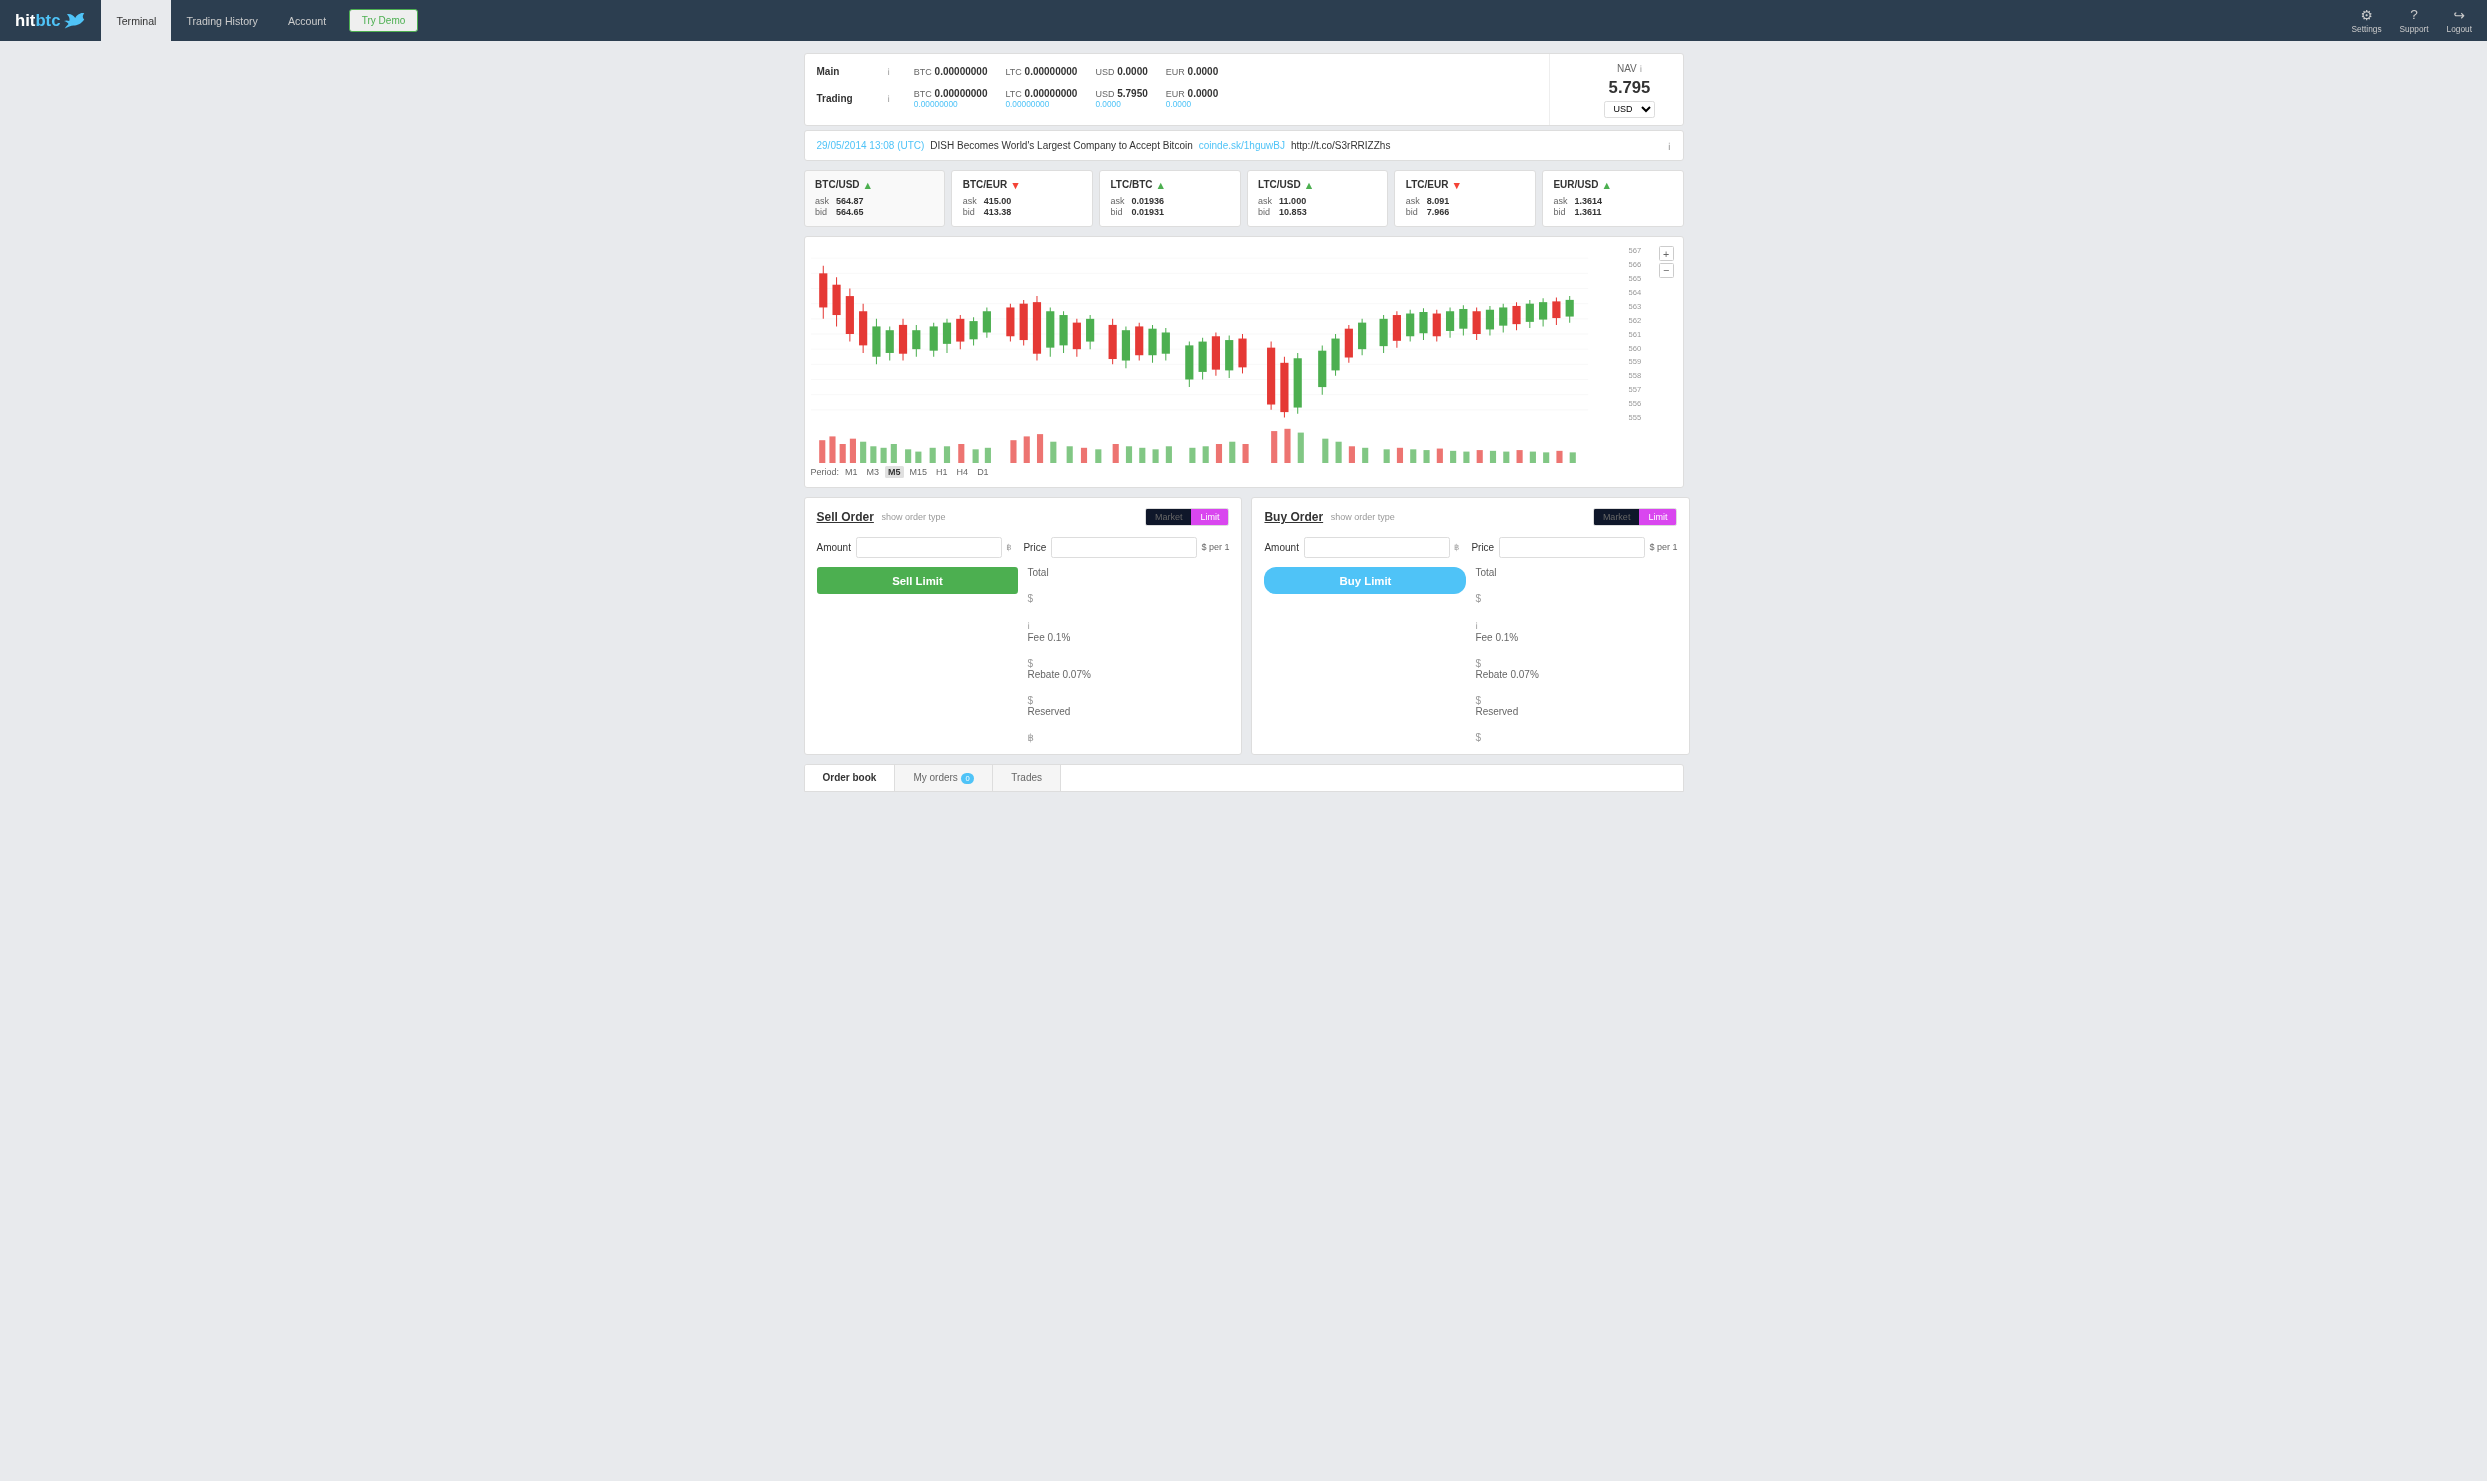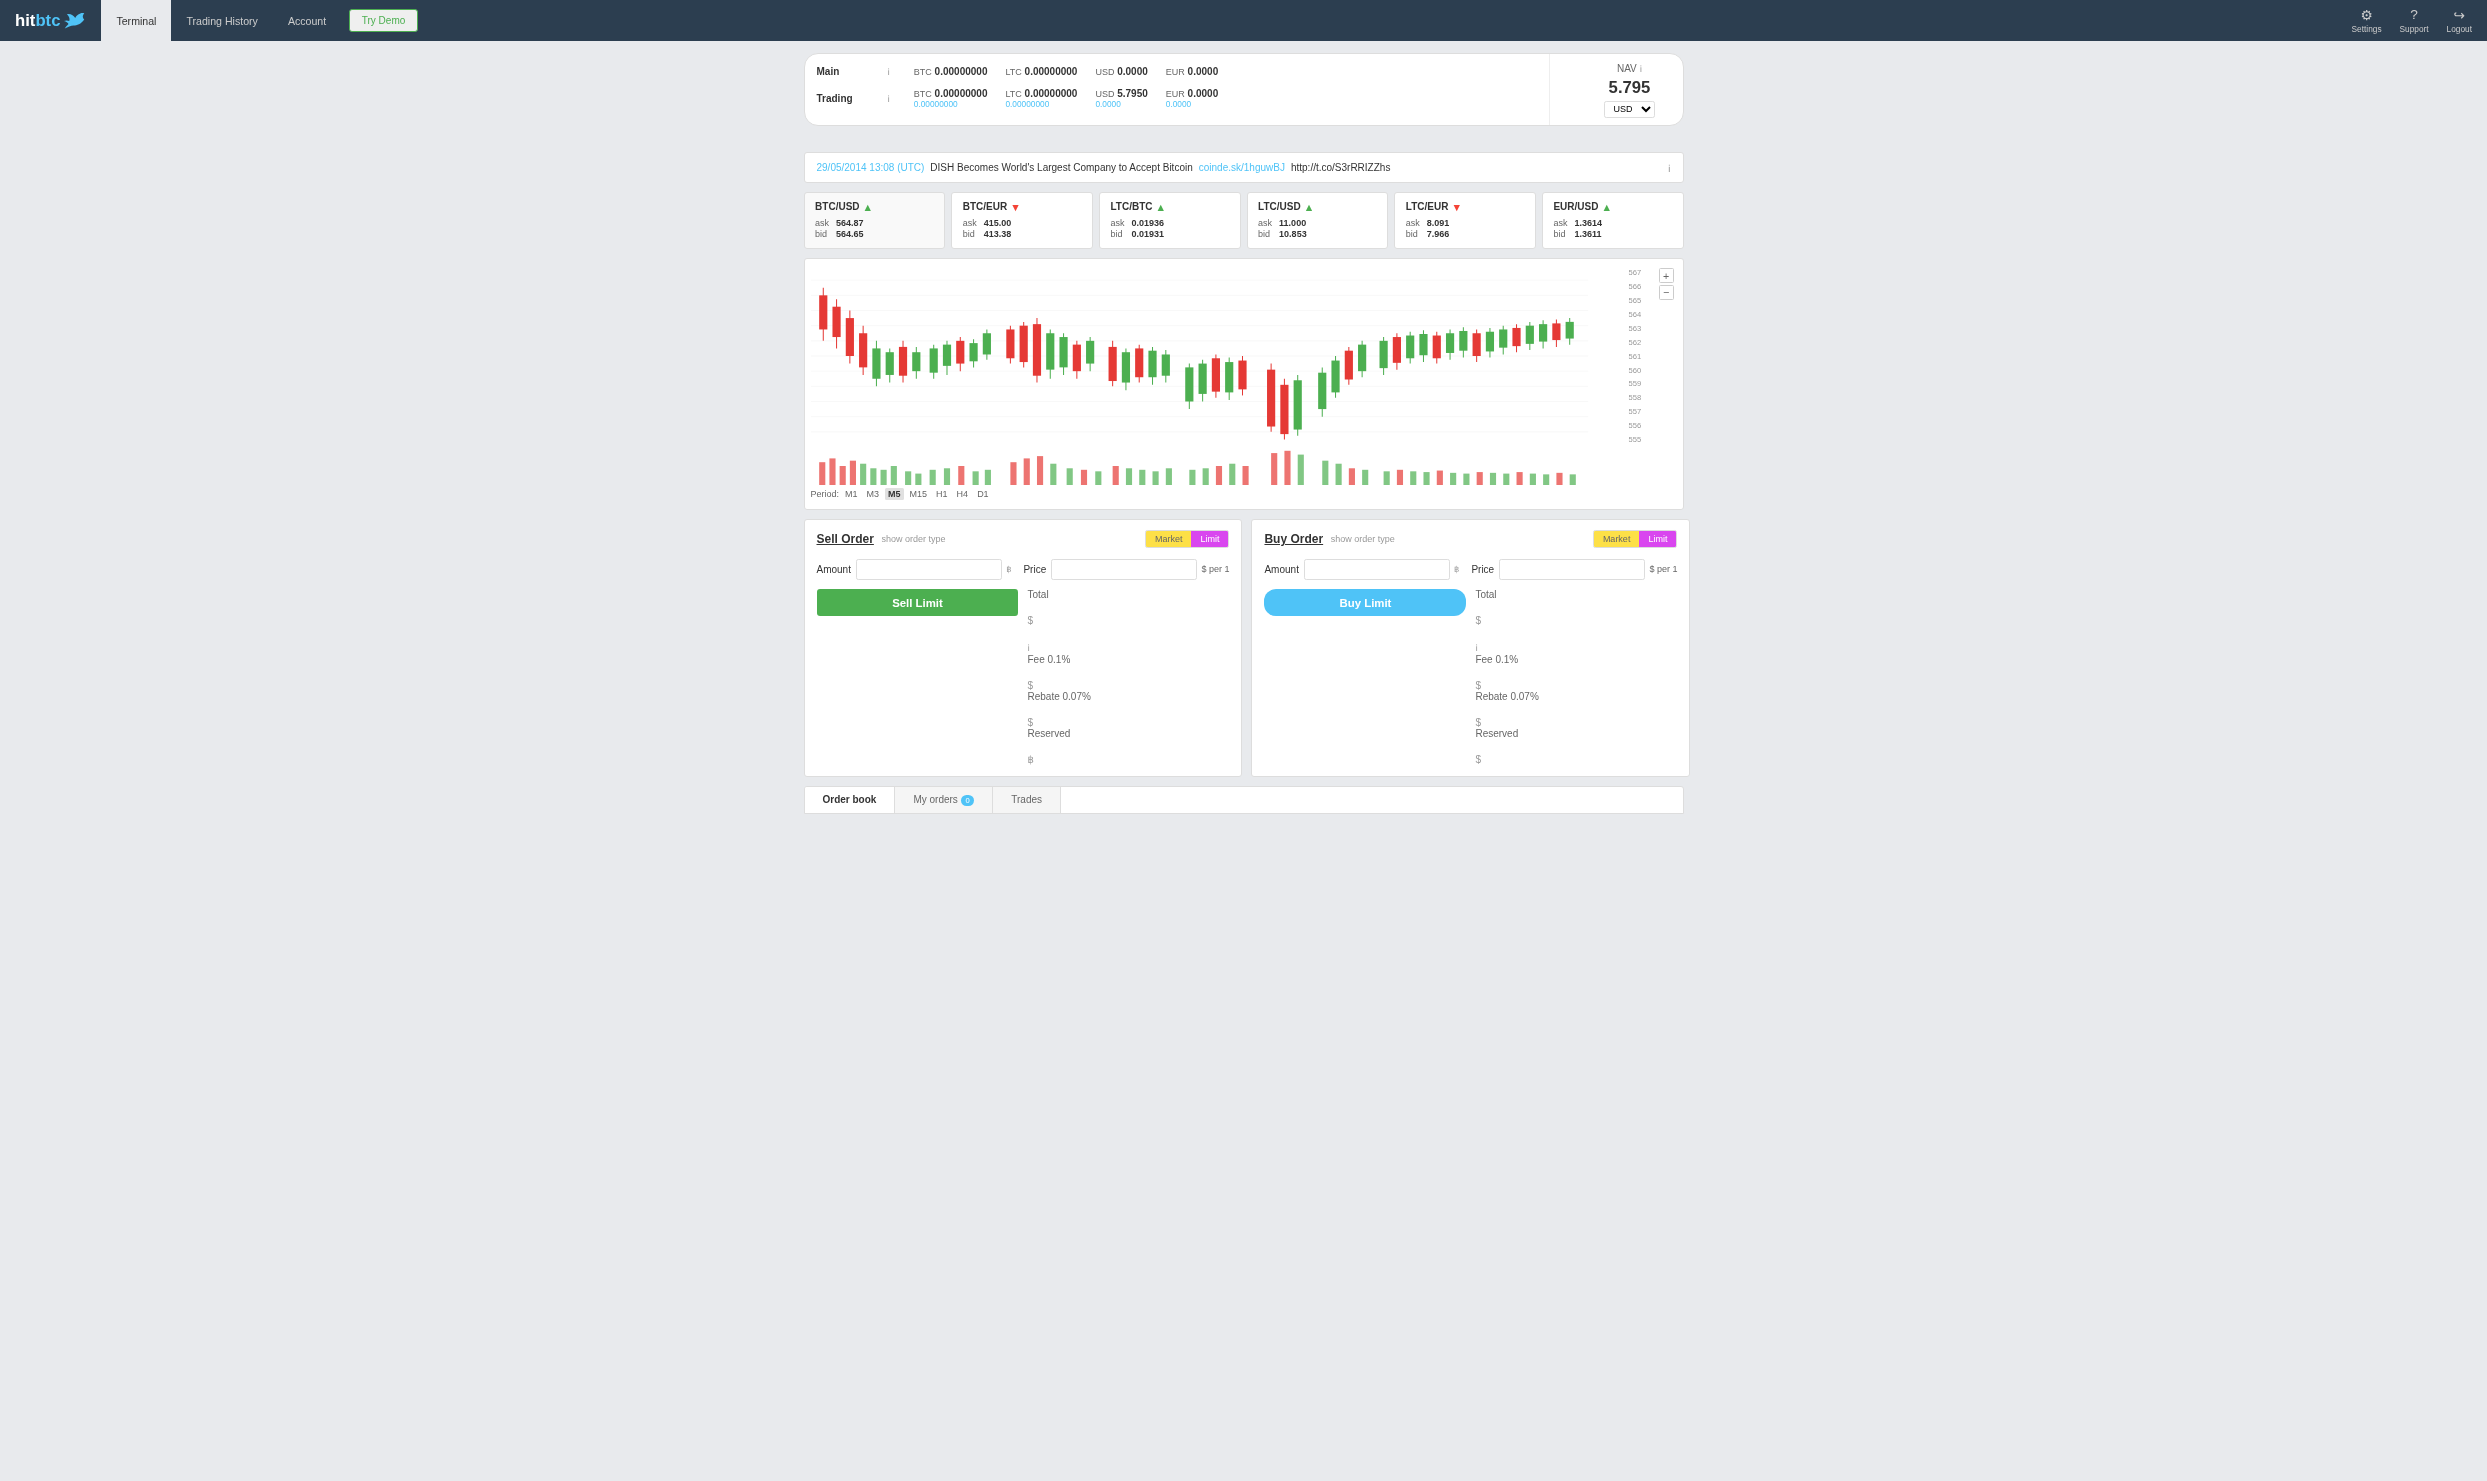--- a/index.html
+++ b/index.html
@@ -79,23 +79,23 @@
     .main-content {
       padding: 12px 15px;
       max-width: 910px;
       margin: 0 auto;
     }
 
     
     .account-bar {
       background: white;
       border: 0.8px solid #ddd;
-      border-radius: 14px;
-      display: flex;
-      margin-bottom: 26px;
+      border-radius: 3px;
+      display: flex;
+      margin-bottom: 4px;
       gap: 27px;
     }
     .account-main {
       flex: 1;
       padding: 7.6px 12px;
       border-right: 0.8px solid #eee;
     }
     .account-row {
       display: flex;
       align-items: center;
@@ -291,21 +291,21 @@
       display: flex;
       margin-left: auto;
       border: 0.8px solid #ddd;
       border-radius: 2.3px;
       overflow: hidden;
     }
     .order-type-btn {
       padding: 3px 9px;
       font-size: 9px;
       cursor: pointer;
-      background: #fde047;
+      background: #0f172a;
       color: #666;
       border: none;
     }
     .order-type-btn.active {
       background: #d946ef;
       color: white;
     }
     .order-fields {
       display: flex;
       gap: 12px;

